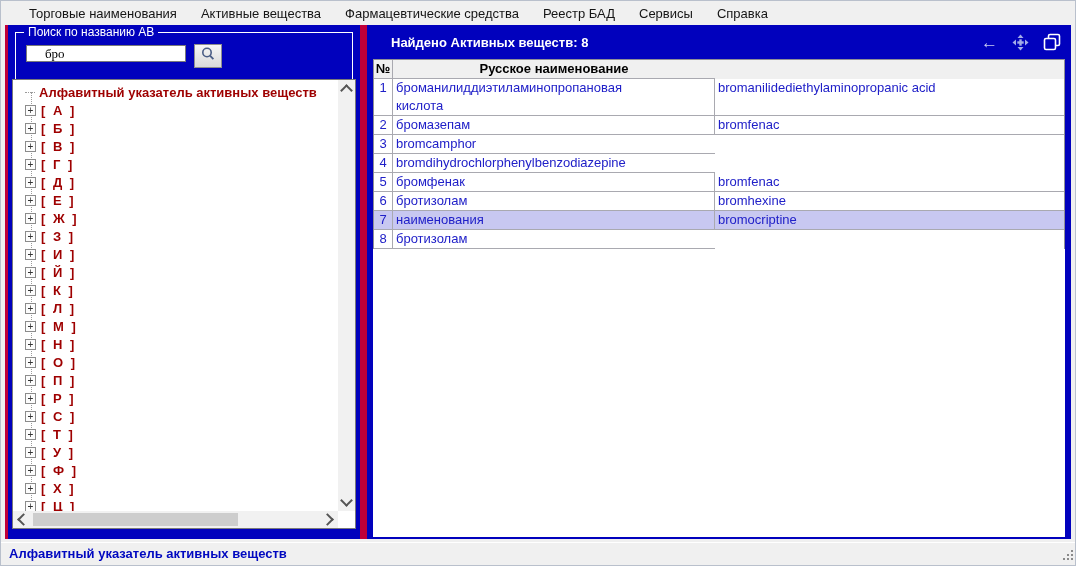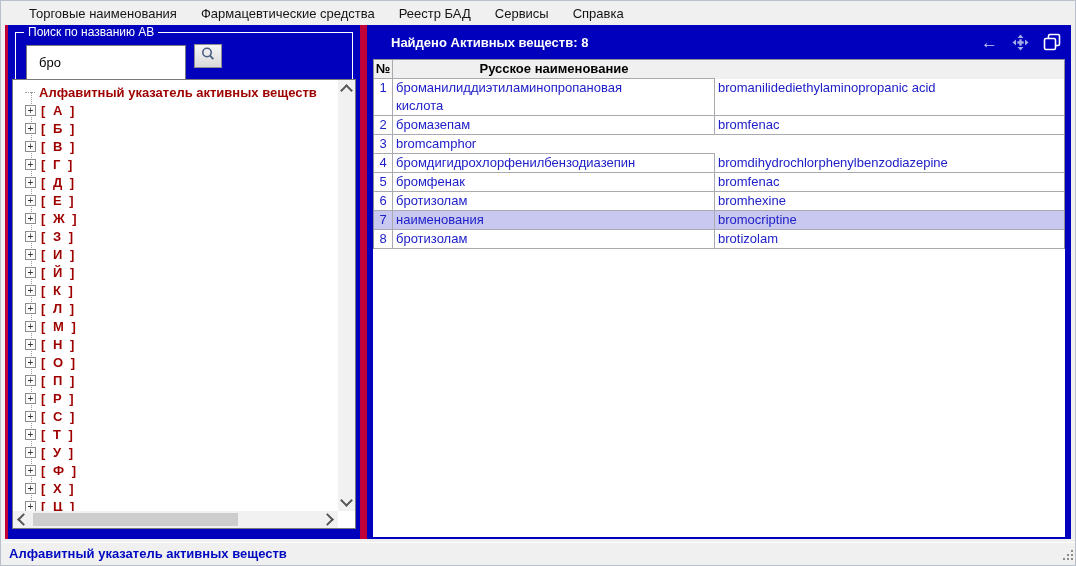--- a/index.html
+++ b/index.html
@@ -26,23 +26,23 @@
   }
   .search-group{
     position:absolute;left:7px;top:7px;width:338px;height:49px;
     border:1px solid #ffffff;box-sizing:border-box;
   }
   .search-group-label{
     position:absolute;left:8px;top:-8px;background:#0101bd;color:#ffffff;
     font-size:12px;padding:0 4px;white-space:nowrap;
   }
   .search-input{
-    position:absolute;left:10px;top:12px;width:160px;height:35px;
+    position:absolute;left:10px;top:12px;width:160px;height:17px;
     border:1px solid #7a7a7a;background:#ffffff;font-size:13px;color:#000;
-    padding:0 12px;box-sizing:border-box;font-family:Liberation Sans, sans-serif;
+    padding:0 18px;box-sizing:border-box;font-family:Liberation Serif, serif;
   }
   .search-btn{
     position:absolute;left:178px;top:11px;width:28px;height:24px;
     background:linear-gradient(#f6f6f6,#dadada);border:1px solid #8f8f8f;
     display:flex;align-items:center;justify-content:center;box-sizing:border-box;cursor:pointer;
   }
   
   .tree-panel{
     position:absolute;left:4px;top:54px;width:344px;height:450px;
     background:#ffffff;border:1px solid #7a7a7a;box-sizing:border-box;overflow:hidden;
@@ -131,20 +131,21 @@
     position:absolute;width:2px;height:2px;background:#8a8a8a;display:block;
   }
 </style>
 </head>
 <body>
 
 <div class="menubar">
 
     <div class="menu-item">Торговые наименования</div>
 
+    <div class="menu-item">Активные вещества</div>
 
     <div class="menu-item">Фармацевтические средства</div>
 
     <div class="menu-item">Реестр БАД</div>
 
     <div class="menu-item">Сервисы</div>
 
     <div class="menu-item">Справка</div>
 
 </div>
@@ -352,21 +353,20 @@
             <div class="cell cen">bromfenac</div>
           </div>
 
           <div class="trow">
             <div class="cell cnum">3</div>
             <div class="cell cen">bromcamphor</div>
           </div>
 
           <div class="trow">
             <div class="cell cnum">4</div>
-            <div class="cell cru"><span class="rutext">бромдигидрохлорфенилбензодиазепин</span></div>
             <div class="cell cen">bromdihydrochlorphenylbenzodiazepine</div>
           </div>
 
           <div class="trow">
             <div class="cell cnum">5</div>
             <div class="cell cru"><span class="rutext">бромфенак</span></div>
             <div class="cell cen">bromfenac</div>
           </div>
 
           <div class="trow">
@@ -377,21 +377,20 @@
 
           <div class="trow selected">
             <div class="cell cnum">7</div>
             <div class="cell cru"><span class="rutext">наименования</span></div>
             <div class="cell cen">bromocriptine</div>
           </div>
 
           <div class="trow">
             <div class="cell cnum">8</div>
             <div class="cell cru"><span class="rutext">бротизолам</span></div>
-            <div class="cell cen">brotizolam</div>
           </div>
 
       </div>
     </div>
   </div>
 </div>
 
 <div class="statusbar">
   <span class="status-text">Алфавитный указатель активных веществ</span>
   <span class="resize-grip">

